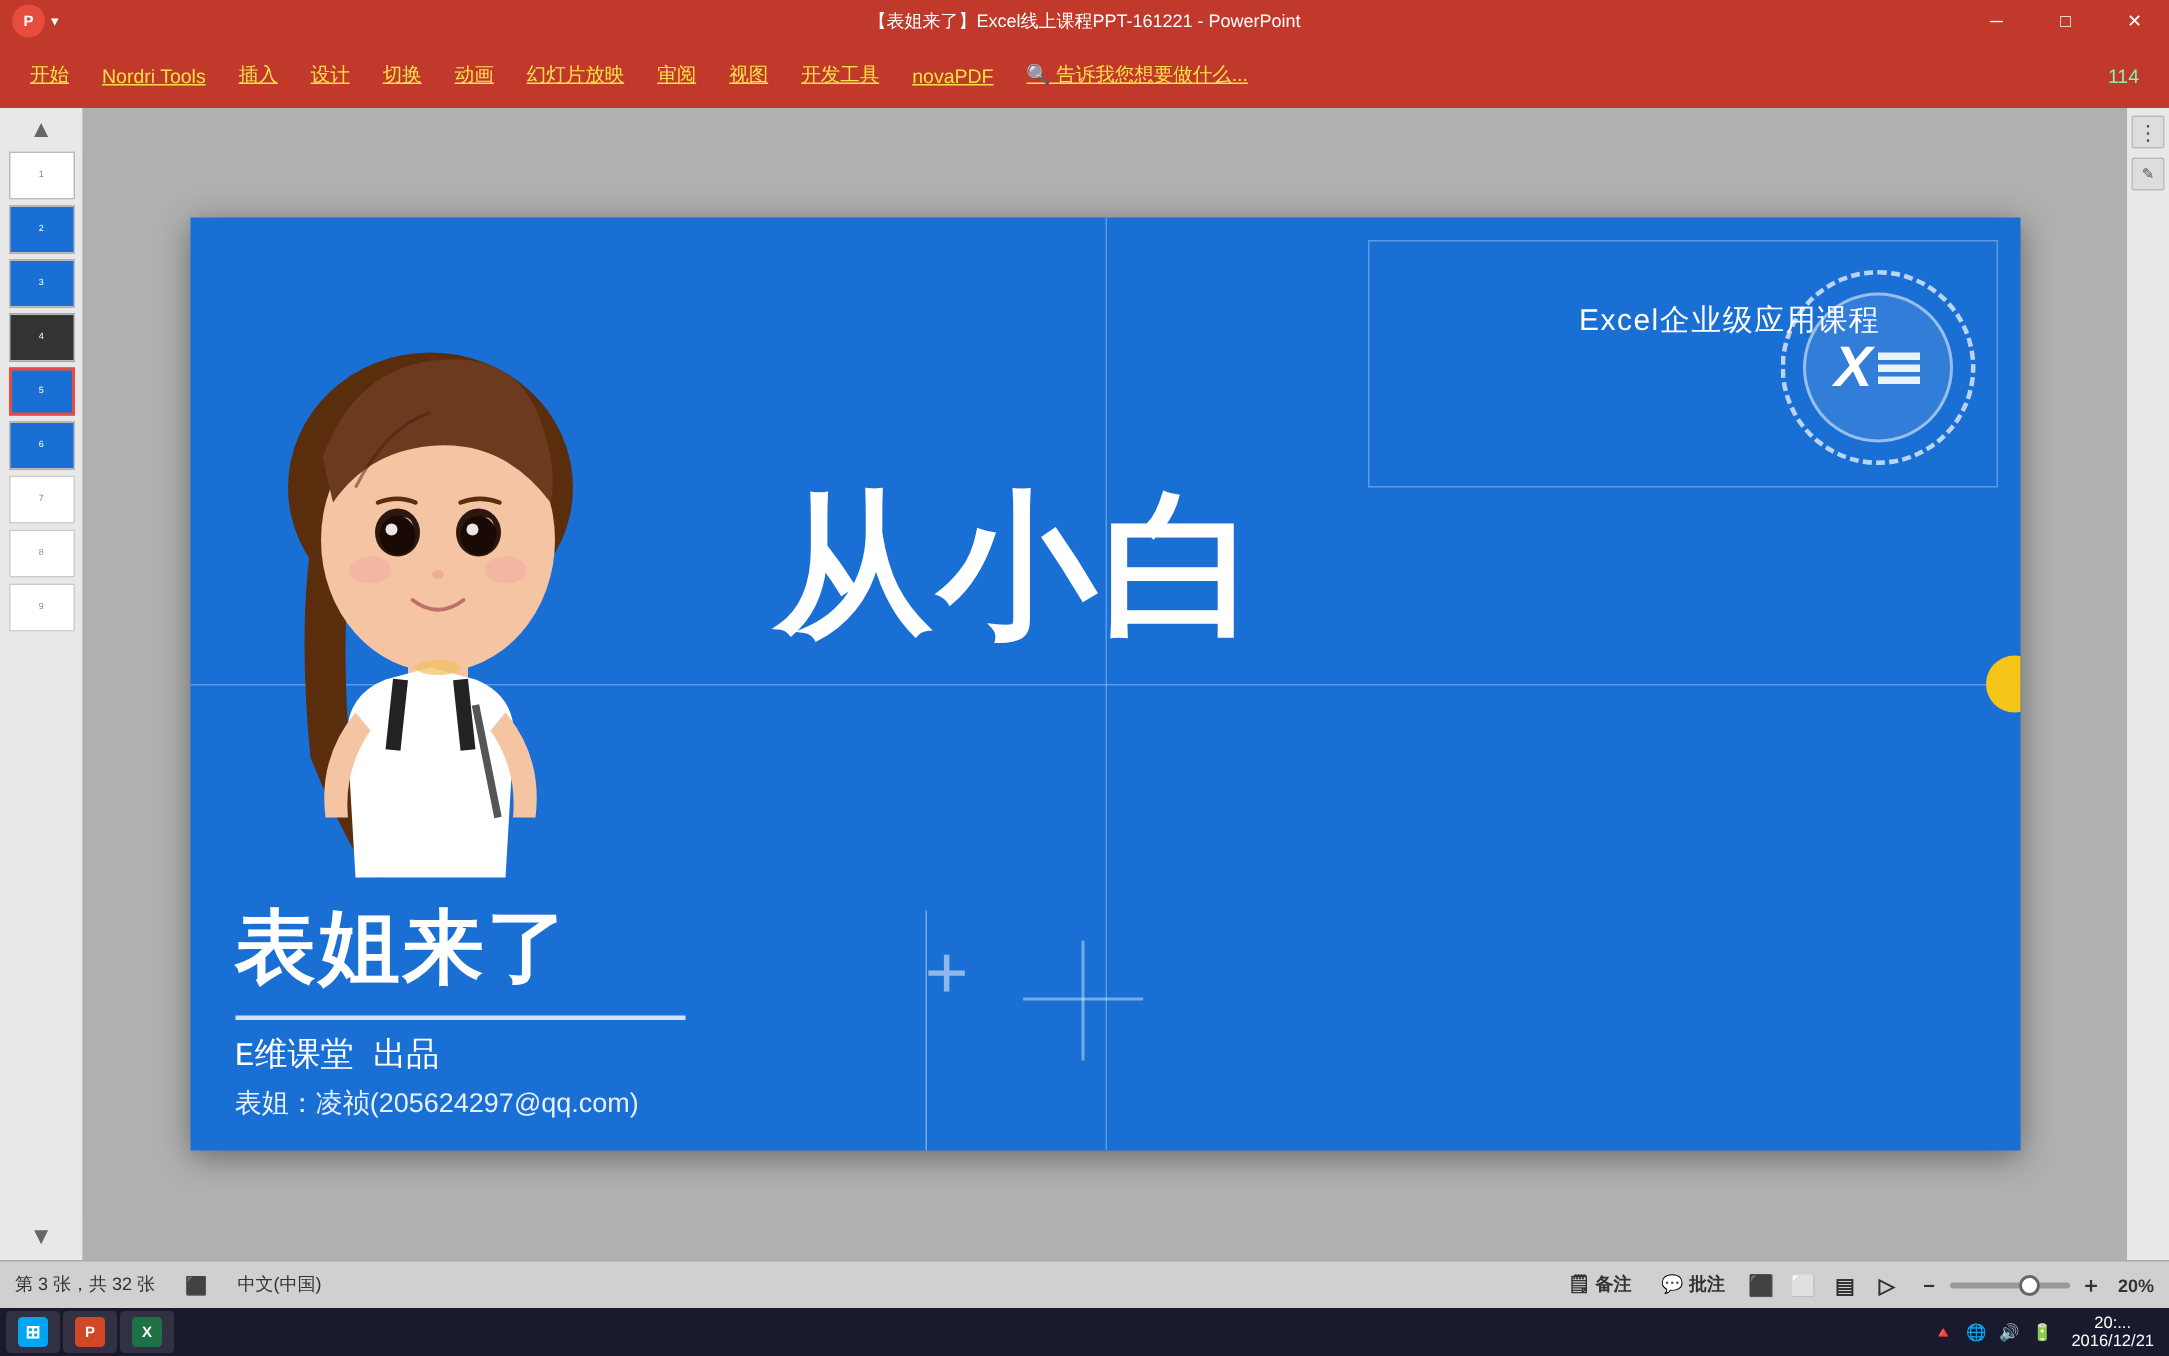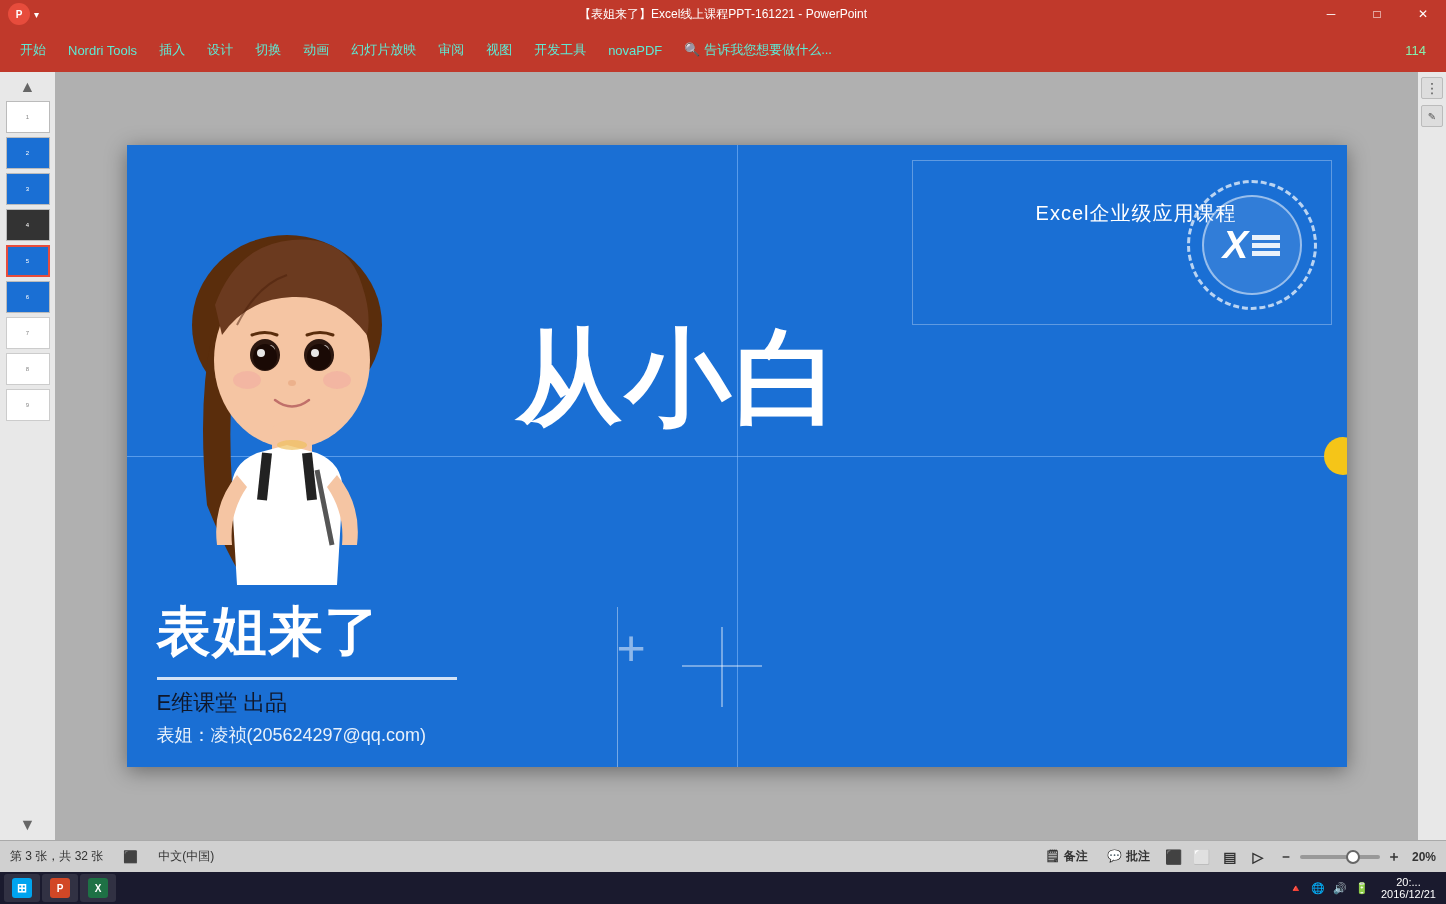--- a/index.html
+++ b/index.html
@@ -67,25 +67,26 @@
     
     #menubar {
       height: 44px;
       background: #c0392b;
       display: flex;
       align-items: center;
       padding: 0 10px;
       gap: 2px;
     }
     .menu-item {
-      color: #5eead4;
+      color: #fde047;
       font-size: 13px;
       padding: 4px 10px;
       cursor: pointer;
       border-radius: 3px;
+      text-decoration: underline;
     }
     #zoom-indicator {
       margin-left: auto;
       color: #86efac;
       font-size: 13px;
       padding-right: 10px;
     }
 
     
     #main-area {
@@ -142,21 +143,21 @@
       background: #1a6fd4;
       position: relative;
       overflow: hidden;
       box-shadow: 0 4px 20px rgba(0,0,0,0.4);
     }
 
     
     .slide-subtitle {
       position: absolute;
       top: 55px;
-      right: 110px;
+      right: 93px;
       color: white;
       font-size: 20px;
       font-weight: normal;
       letter-spacing: 1px;
     }
     .slide-tagline {
       position: absolute;
       top: 100px;
       left: 420px;
       color: white;
@@ -223,24 +224,25 @@
       color: white;
       font-size: 54px;
       font-weight: bold;
       letter-spacing: 2px;
       margin-bottom: 5px;
       border-bottom: 3px solid rgba(255,255,255,0.8);
       padding-bottom: 8px;
       width: 300px;
     }
     .brand-producer {
-      color: #0f172a;
+      color: #ffffff;
       font-size: 22px;
       margin-top: 8px;
       margin-bottom: 5px;
+      font-family: Liberation Mono, monospace;
     }
     .brand-contact {
       color: rgba(255,255,255,0.9);
       font-size: 18px;
     }
 
     
     .deco-cross {
       position: absolute;
       bottom: 90px;

